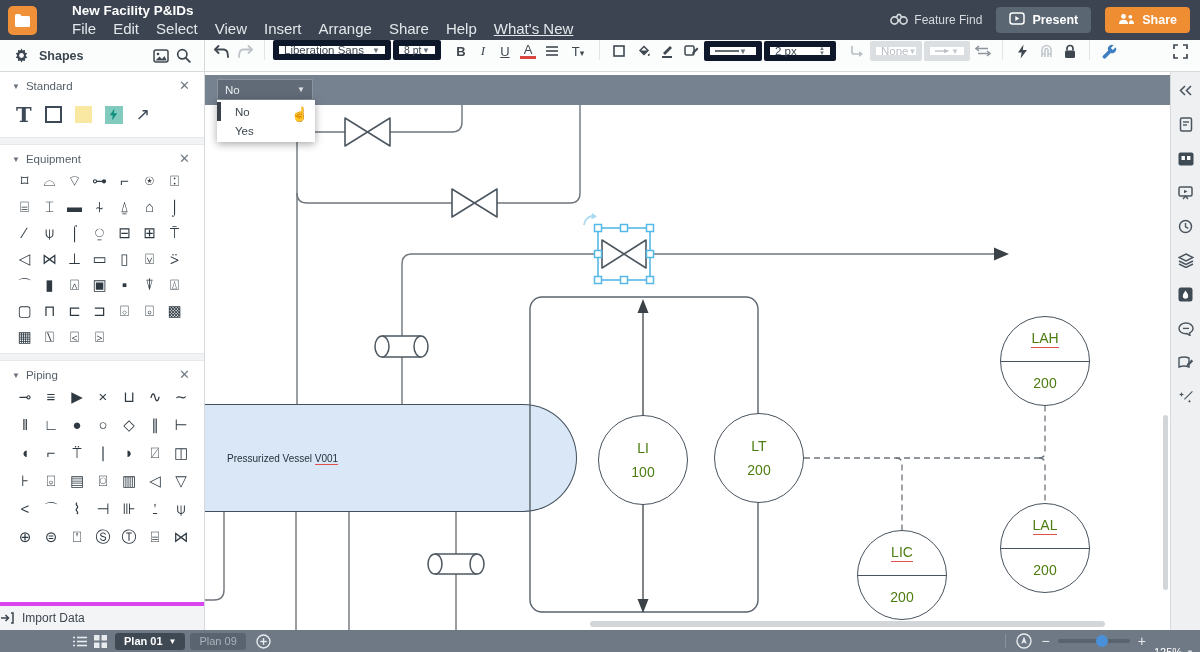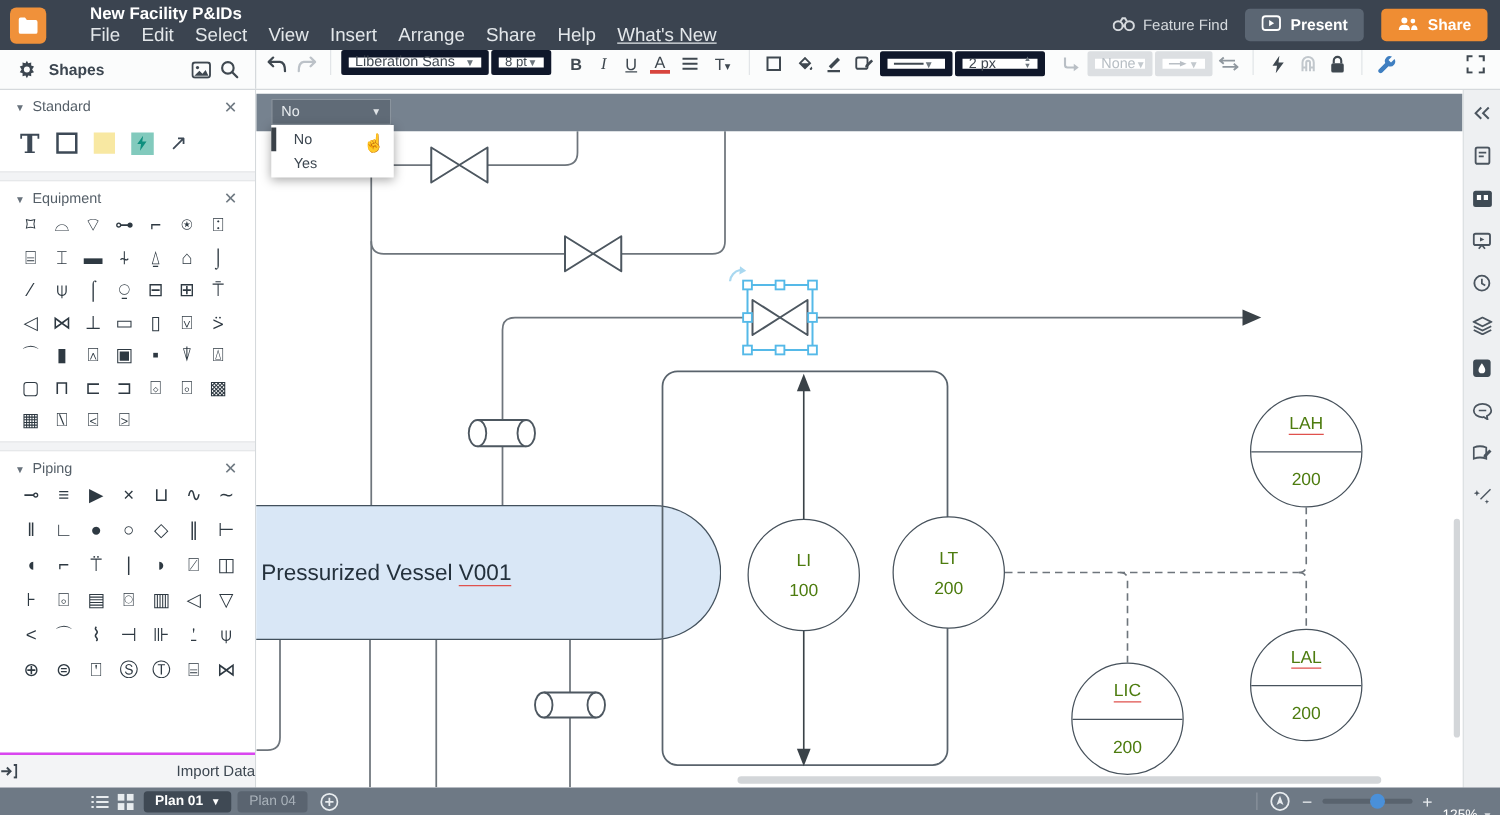--- a/index.html
+++ b/index.html
@@ -55,39 +55,39 @@
   .sec-head .x { margin-left:auto; color:#707a83; font-size:13px; line-height:10px; }
   .std-row { display:flex; align-items:center; gap:13px; padding:8px 0 12px 16px; }
   .tshape { font-family:"DejaVu Serif", serif; font-size:21px; font-weight:bold; color:#3d4956; line-height:18px; }
   .sq { width:17px; height:17px; background:#fff; border:2px solid #3d4956; }
   .sticky { width:17px; height:17px; background:#f8e8a2; }
   .teal { width:18px; height:18px; background:#82cabd; display:flex; align-items:center; justify-content:center; }
   .arrow-glyph { font-size:17px; color:#3d4956; }
   .shape-grid { display:grid; grid-template-columns:repeat(7,25px); padding:4px 0 8px 12px; row-gap:10px; }
   .shape-grid span { font-size:15px; color:#2e3942; text-align:center; line-height:16px; cursor:pointer; }
   .import-btn { position:absolute; bottom:0; left:0; right:0; height:28px; background:#f3f4f6;
-    border-top:2px solid #d946ef; display:flex; align-items:center; justify-content:space-between; gap:8px;
+    border-top:4px solid #d946ef; display:flex; align-items:center; justify-content:flex-start; gap:8px;
     font-size:12px; color:#3c4650; }
 
   
   .canvas { position:relative; width:965px; background:#fff; overflow:hidden; }
   .gray-band { position:absolute; left:0; top:3px; width:965px; height:30px; background:#76828f; z-index:5; }
   .dd-select { position:absolute; left:12px; top:7px; width:96px; height:21px; background:#606b77;
     border:1px solid #8a949e; display:flex; align-items:center; padding:0 7px; z-index:6; }
   .dd-select .val { color:#e8ecef; font-size:11.5px; flex:1; }
   .dd-select .caret { color:#dfe3e6; font-size:8px; }
   .dd-menu { position:absolute; left:12px; top:28px; width:98px; background:#fff; z-index:6;
     box-shadow:0 2px 8px rgba(0,0,0,.35); padding:2px 0; }
   .dd-opt { height:19px; display:flex; align-items:center; padding-left:18px; font-size:11.5px; color:#3c4650; position:relative; }
   .dd-accent { position:absolute; left:0; top:2px; width:4px; height:19px; background:#3a4148; z-index:7; }
   .hand-cur { position:absolute; left:86px; top:34px; z-index:8; font-size:14px; color:#4c545b; }
   .vessel { position:absolute; left:-2px; top:332px; width:374px; height:108px; background:#d9e7f6;
     border:1.5px solid #42505c; border-left:none; border-radius:0 54px 54px 0; z-index:1;
     display:flex; align-items:center; }
-  .vessel .vlabel { font-size:18px; color:#24313c; margin-left:6px; white-space:nowrap; }
+  .vessel .vlabel { font-size:10px; color:#24313c; margin-left:24px; white-space:nowrap; }
   .misspell { border-bottom:1.5px solid #e0514d; padding-bottom:0.5px; }
   .dsvg { position:absolute; left:0; top:0; z-index:2; }
   .inst { position:absolute; width:90px; height:90px; border:1.6px solid #47525c; border-radius:50%;
     background:#fff; z-index:3; display:flex; flex-direction:column; }
   .inst .half { flex:1; display:flex; align-items:center; justify-content:center; font-size:14px; color:#4d7c0f; }
   .inst.divided .half.top { border-bottom:1.4px solid #47525c; }
   .inst:not(.divided) .half.top { align-items:flex-end; padding-bottom:3px; }
   .inst:not(.divided) .half.bot { align-items:flex-start; padding-top:5px; }
   .hscroll { position:absolute; left:385px; top:549px; width:515px; height:6px; background:#d3d6d9; border-radius:3px; z-index:4; }
   .vscroll { position:absolute; left:958px; top:343px; width:5px; height:175px; background:#d3d6d9; border-radius:3px; z-index:4; }
@@ -679,21 +679,21 @@
           <rect x="0" y="7.5" width="5.5" height="5.5"></rect>
           <rect x="7.5" y="7.5" width="5.5" height="5.5"></rect>
         </g>
       </svg>
   </span>
   <div class="tab active">
     <span>Plan 01</span>
       <span style="font-size:8px">▼</span>
   </div>
   <div class="tab idle">
-    <span>Plan 04</span>
+    <span>Plan 09</span>
   </div>
   <span class="sb-ic" style="margin-left:8px">
     <svg width="15" height="15" viewBox="0 0 15 15">
         <circle cx="7.5" cy="7.5" r="6.5" fill="none" stroke="#e8ecef" stroke-width="1.4"></circle>
         <line x1="7.5" y1="4.2" x2="7.5" y2="10.8" stroke="#e8ecef" stroke-width="1.4"></line>
         <line x1="4.2" y1="7.5" x2="10.8" y2="7.5" stroke="#e8ecef" stroke-width="1.4"></line>
       </svg>
   </span>
   <div class="sb-right">
     <span class="sb-div"></span>

